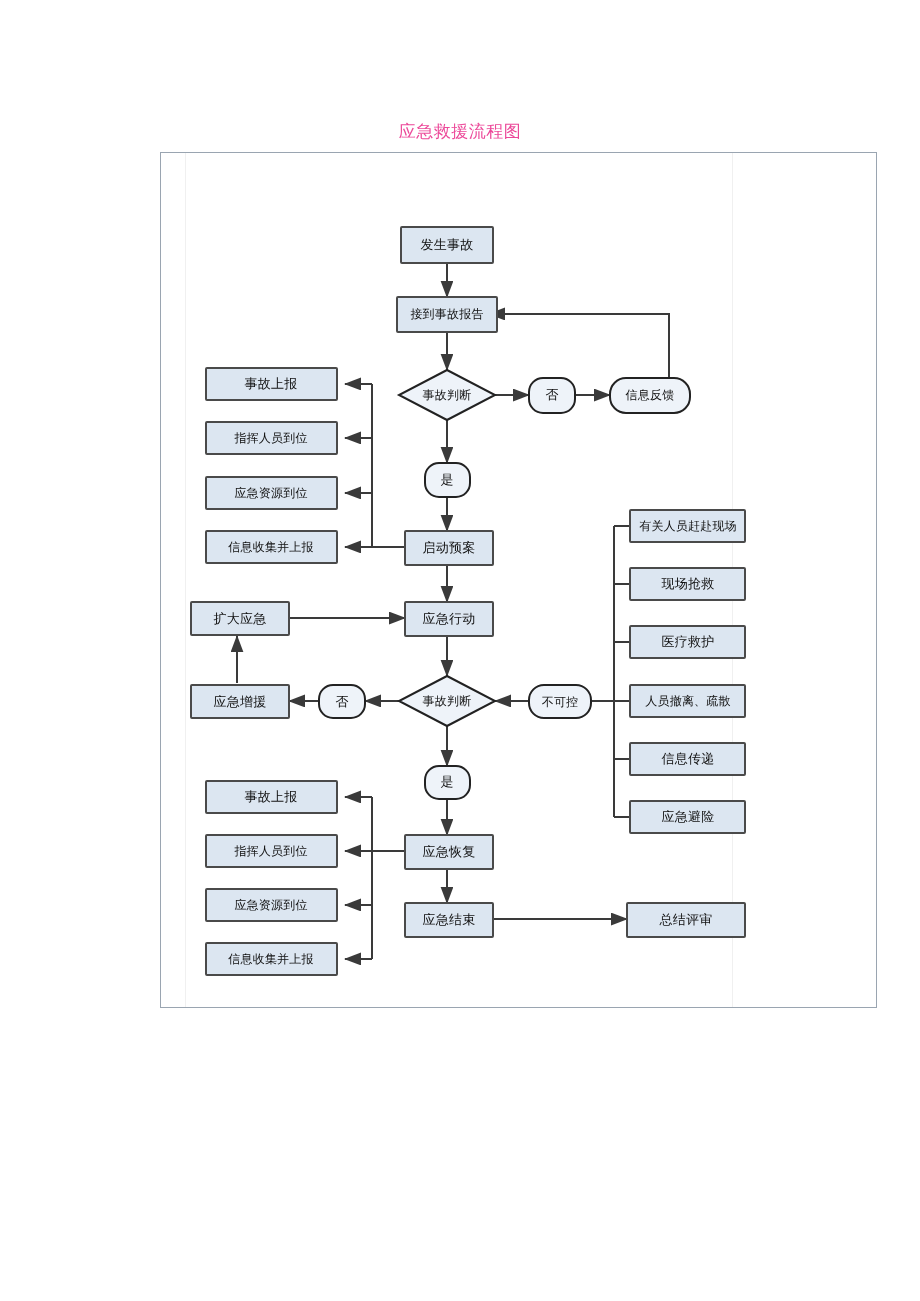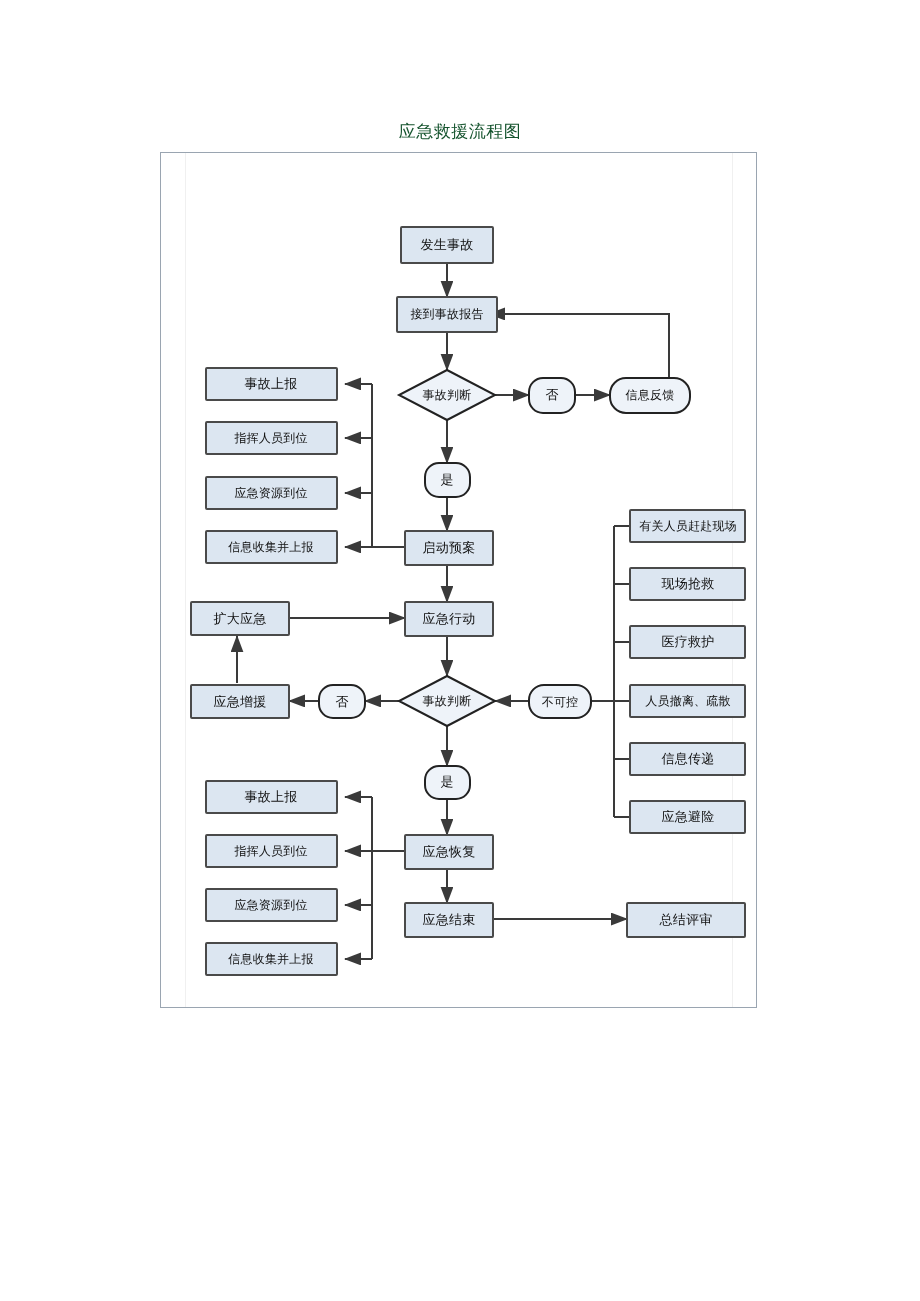--- a/index.html
+++ b/index.html
@@ -6,27 +6,27 @@
   body{
     width:920px;height:1301px;
     background:#ffffff;
     font-family:"Liberation Sans","DejaVu Sans",sans-serif;
     position:relative;
     overflow:hidden;
   }
   #page-title{
     position:absolute;left:0;top:120px;width:920px;
     text-align:center;
-    font-size:17px;color:#14532d;
+    font-size:17px;color:#ec4899;
     letter-spacing:.5px;
   }
   #frame{
     position:absolute;
     left:160px;top:152px;
-    width:597px;height:856px;
+    width:717px;height:856px;
     border:1px solid #9aa5b1;
     background:#ffffff;
     box-sizing:border-box;
   }
   #frame .col-guide{
     position:absolute;top:0;bottom:0;width:1px;background:#f0f0f0;
   }
   #diagram{position:absolute;left:0;top:0;}
   .nodeText{
     font-family:"Liberation Sans","DejaVu Sans",sans-serif;

